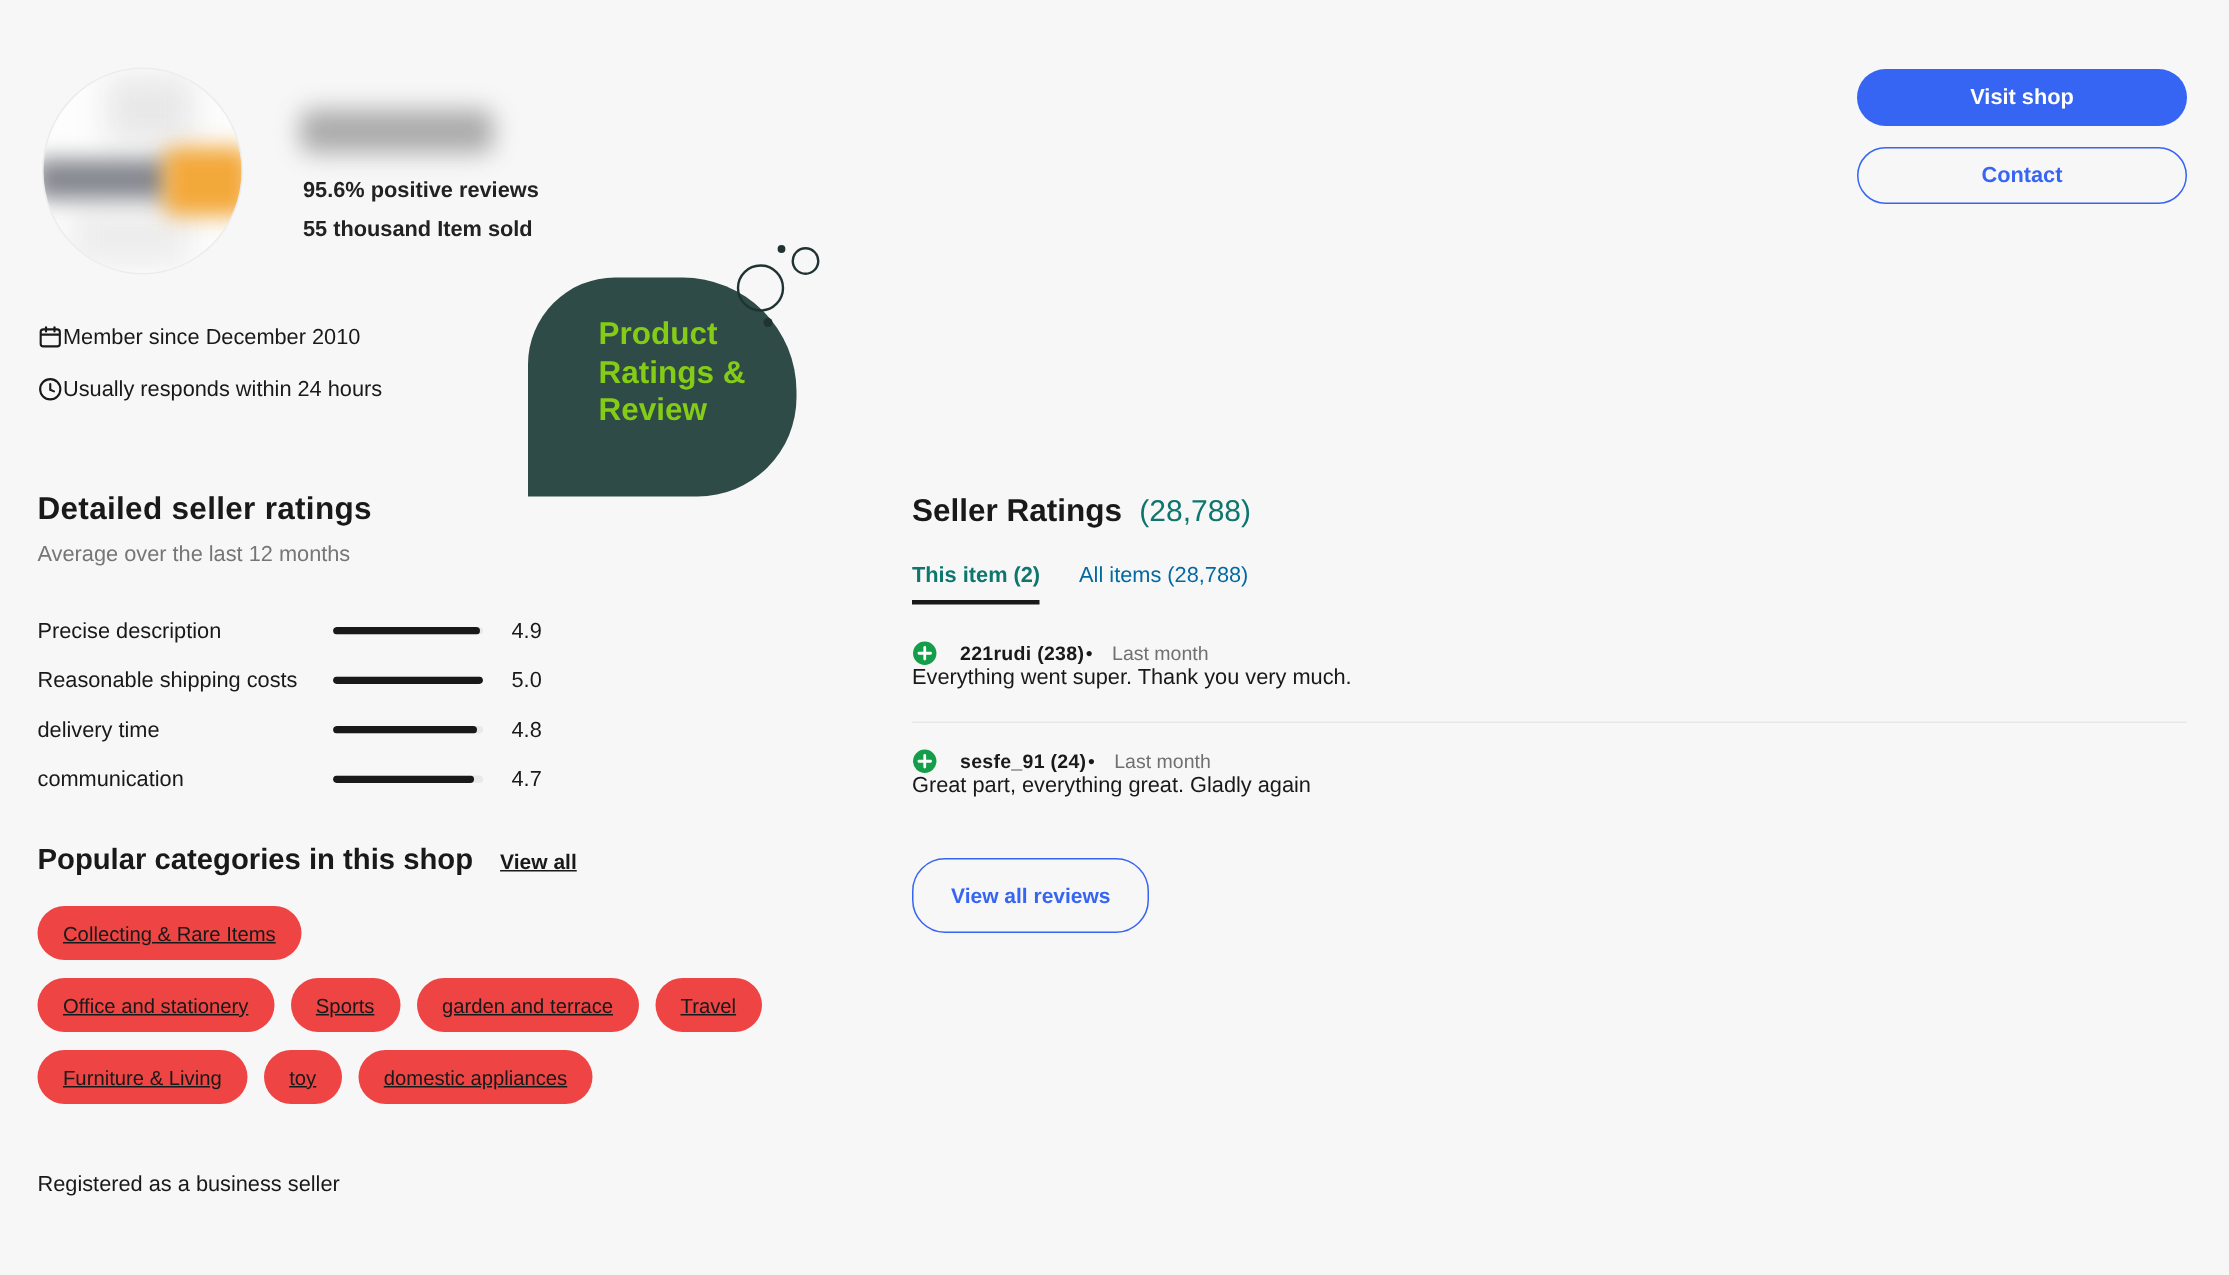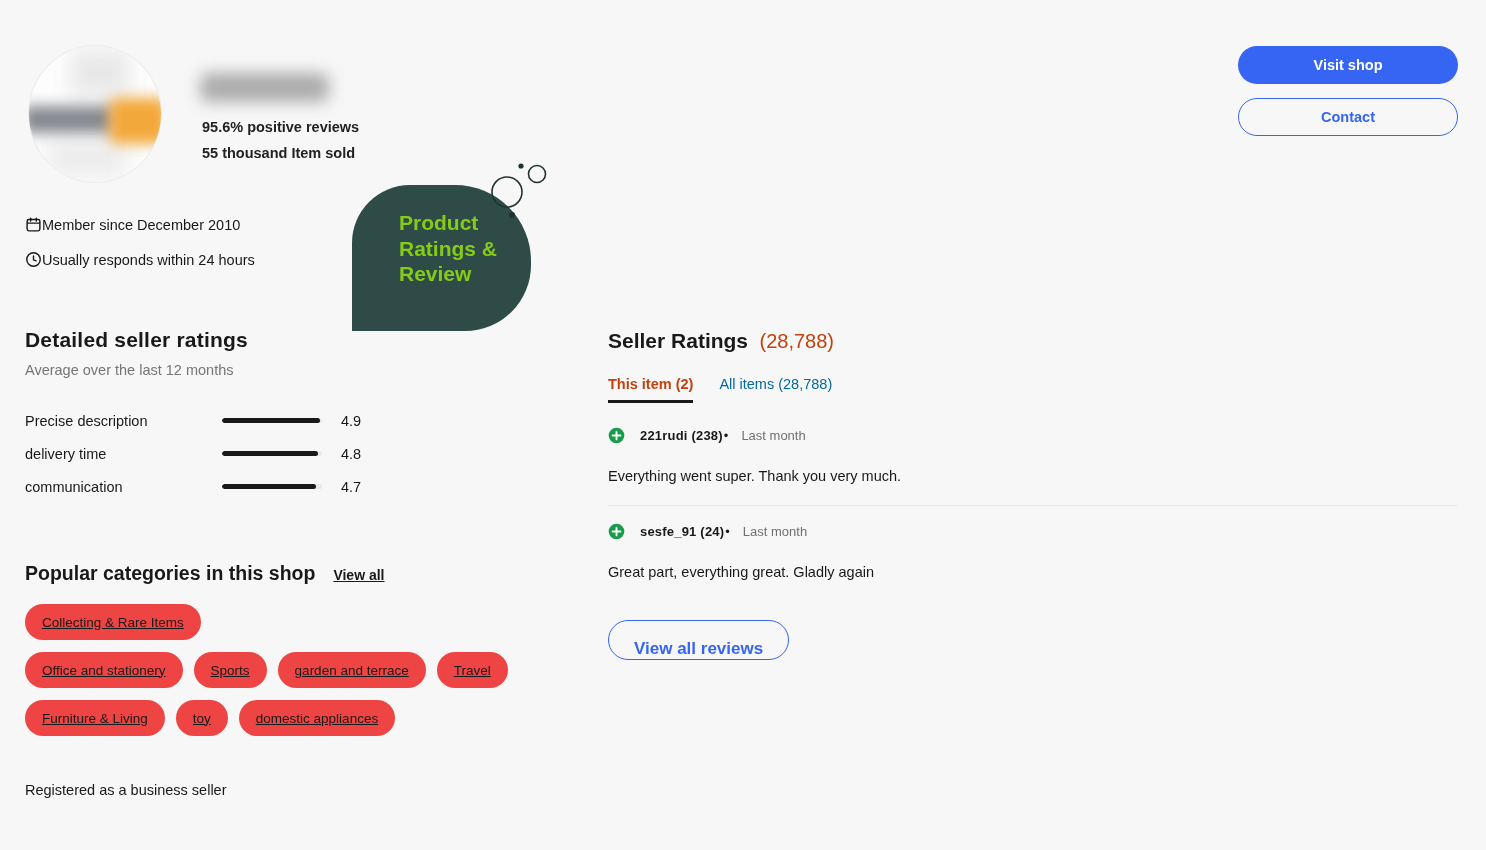--- a/index.html
+++ b/index.html
@@ -53,35 +53,35 @@
   .pill-row { display:flex; gap:11px; margin-top:12px; }
   .pill-row.first { margin-top:19px; }
   .pill { background:#ef4444; border-radius:19px; height:36px; padding:0 17px; display:flex; align-items:center;
           font-size:13.5px; font-weight:normal; text-decoration:underline; cursor:pointer; white-space:nowrap; }
 
   .registered { position:absolute; left:25px; top:782px; font-size:14.5px; }
 
   
   .ratings { position:absolute; left:608px; top:329px; width:850px; }
   .ratings-title { font-size:21px; font-weight:bold; display:inline; }
-  .ratings-count { font-size:20px; color:#c2410c; font-weight:normal; margin-left:7px; }
+  .ratings-count { font-size:20px; color:#0f766e; font-weight:normal; margin-left:7px; }
   .tabs { display:flex; gap:26px; margin-top:23px; }
   .tab { font-size:14.5px; padding-bottom:8px; cursor:pointer; }
-  .tab.active { font-weight:bold; border-bottom:3px solid #191919; color:#c2410c; }
+  .tab.active { font-weight:bold; border-bottom:3px solid #191919; color:#0f766e; }
   .tab.inactive { color:#0369a1; }
   .review-head { display:flex; align-items:center; margin-top:24px; font-size:13px; }
   .review-head .plus { margin-right:15px; display:flex; }
   .review-user { font-weight:bold; letter-spacing:.2px; }
   .review-bullet { margin-left:1px; font-size:13px; }
   .review-time { color:#707070; margin-left:13px; }
-  .review-text { margin-top:24px; font-size:14.5px; }
+  .review-text { margin-top:0; font-size:14.5px; }
   .divider { height:1px; background:#e8e8e8; margin-top:21px; }
-  .view-reviews-btn { margin-top:40px; display:inline-flex; align-items:flex-end; justify-content:center;
-          height:40px; padding:0 25px; border:1.5px solid var(--accent,#3665f3); border-radius:22px;
-          color:var(--accent,#3665f3); background:transparent; font-size:17px; font-weight:bold;
+  .view-reviews-btn { margin-top:40px; display:inline-flex; align-items:center; justify-content:center;
+          height:50px; padding:0 25px; border:1.5px solid var(--accent,#3665f3); border-radius:22px;
+          color:var(--accent,#3665f3); background:transparent; font-size:14px; font-weight:bold;
           font-family:inherit; cursor:pointer; }
 
   
   .cta { position:absolute; left:1238px; width:220px; height:38px; border-radius:20px;
          display:flex; align-items:center; justify-content:center; gap:9px;
          font-size:14.5px; font-weight:bold; font-family:inherit; cursor:pointer; }
   .cta.visit { top:46px; background:var(--accent,#3665f3); color:#fff; border:none; }
   .cta.contact { top:98px; background:transparent; color:var(--accent,#3665f3); border:1.5px solid var(--accent,#3665f3); }
   .cta.save { top:150px; background:transparent; color:var(--accent,#3665f3); border:1.5px solid var(--accent,#3665f3); }
 </style>
@@ -141,20 +141,27 @@
   <div class="drs">
     <div class="drs-title">Detailed seller ratings</div>
     <div class="drs-sub">Average over the last 12 months</div>
     <div class="drs-rows">
       <div class="drs-row">
         <div class="drs-label">Precise description</div>
         <div class="drs-track">
             <div class="drs-fill" style="width: 98%;"></div>
           </div>
         <div class="drs-val">4.9</div>
+      </div>
+      <div class="drs-row">
+        <div class="drs-label">Reasonable shipping costs</div>
+        <div class="drs-track">
+            <div class="drs-fill" style="width: 100%;"></div>
+          </div>
+        <div class="drs-val">5.0</div>
       </div>
       <div class="drs-row">
         <div class="drs-label">delivery time</div>
         <div class="drs-track">
             <div class="drs-fill" style="width: 96%;"></div>
           </div>
         <div class="drs-val">4.8</div>
       </div>
       <div class="drs-row">
         <div class="drs-label">communication</div>

